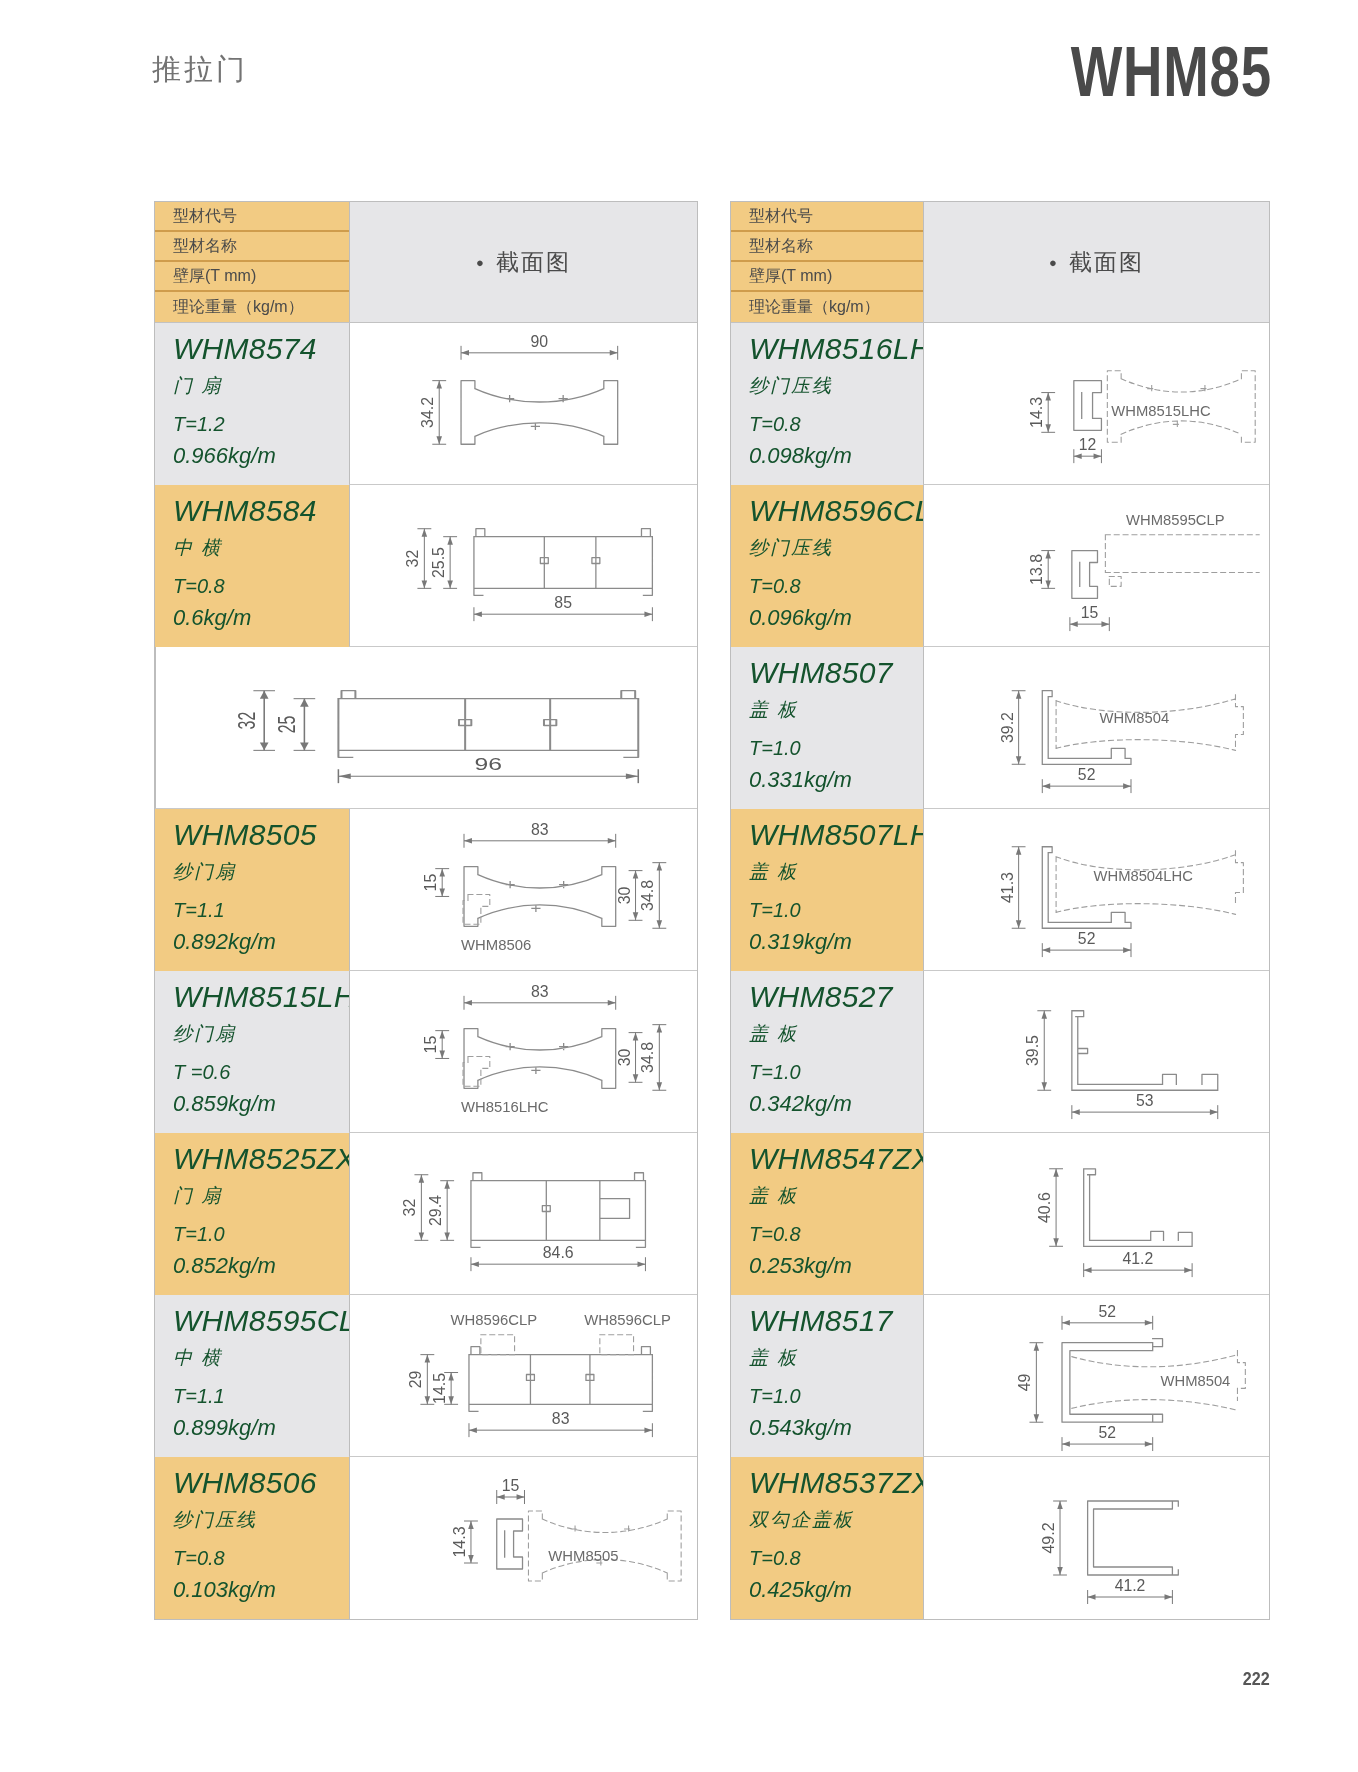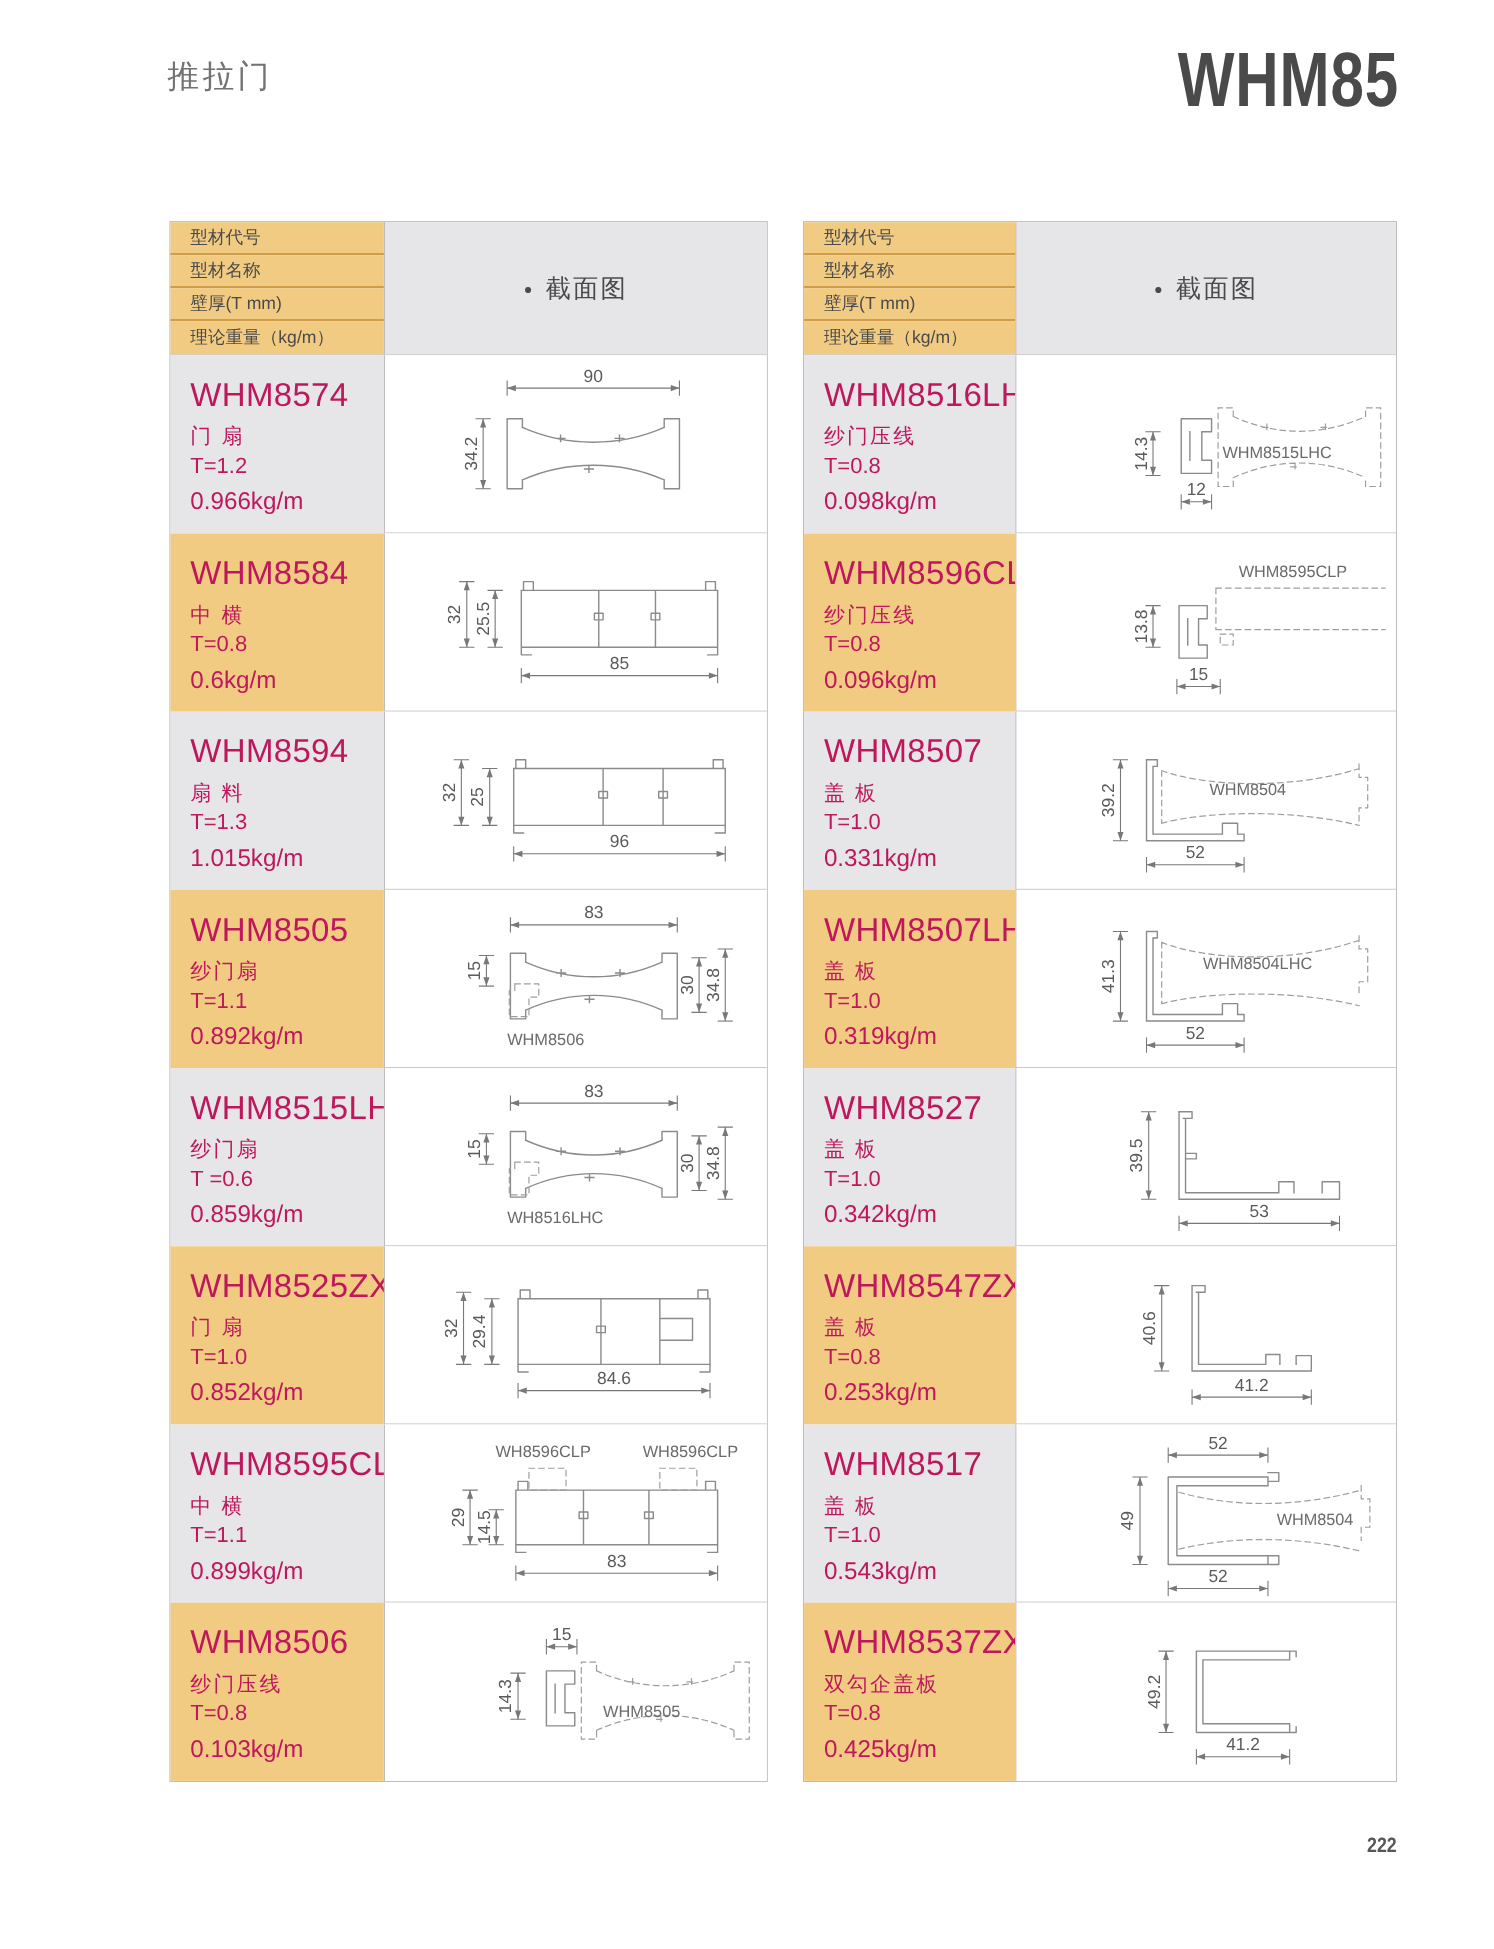--- a/index.html
+++ b/index.html
@@ -21,21 +21,21 @@
   .thead{display:flex;border-bottom:1px solid #c2c2c2;}
   .thead-labels{flex:none;}
   .hrow{height:30px;box-sizing:border-box;background:var(--tan,#f2cb83);display:flex;align-items:center;
         padding-left:18px;font-size:16px;color:#4a4a4a;border-bottom:2px solid var(--hline,#cf9c4c);}
   .hrow:last-child{border-bottom:none;}
   .hsection{flex:1;background:var(--gray,#e6e6e8);display:flex;align-items:center;justify-content:center;
         gap:10px;border-left:1px solid #bdbdbd;font-size:23px;color:#4a4a4a;letter-spacing:2px;}
   .bullet{font-size:13px;line-height:1;}
 
   .brow{display:flex;height:162px;}
-  .bl{flex:none;box-sizing:border-box;padding:20px 8px 16px 18px;display:flex;flex-direction:column;color:#be185d;}
+  .bl{flex:none;box-sizing:border-box;padding:9px 8px 16px 18px;display:flex;flex-direction:column;color:#14532d;font-style:italic;}
   .bl.gray{background:var(--gray,#e6e6e8);}
   .bl.tan{background:var(--tan,#f2cb83);}
   .code{font-size:30px;letter-spacing:.3px;white-space:nowrap;margin-bottom:7px;}
   .pname{font-size:19px;letter-spacing:2px;}
   .spacer{flex:1;}
   .tval{font-size:20px;margin-bottom:7px;}
   .wval{font-size:22px;}
 
   .bd{flex:1;background:#fff;border-left:1px solid #bdbdbd;border-bottom:1px solid #c9c9c9;position:relative;}
   .brow:last-child .bd{border-bottom:none;}
@@ -128,27 +128,20 @@
               <line x1="305" y1="123" x2="305" y2="137"></line>
               <line x1="125" y1="130" x2="305" y2="130"></line>
               <polygon points="125,130 133,127.2 133,132.8"></polygon>
               <polygon points="305,130 297,127.2 297,132.8"></polygon>
               <text x="215" y="124" text-anchor="middle">85</text>
             </g>
           </svg>
         </div>
       </div>
       <div class="brow">
-        <div class="bl gray">
-          <div class="code">WHM8594</div>
-          <div class="pname">扇 料</div>
-          <div class="spacer"></div>
-          <div class="tval">T=1.3</div>
-          <div class="wval">1.015kg/m</div>
-        </div>
         <div class="bd">
           <svg class="diag" viewBox="0 0 350 162" preserveAspectRatio="none">
             <path class="prof" d="M118,52 H312 M118,52 V104 M312,52 V104 M118,104 H312 M120,52 v-8 h9 v8 M301,52 v-8 h9 v8 M118,104 v7 h9 M312,104 v7 h-9 M200,52 V104 M196,73 h8 v6 h-8 z M255,52 V104 M251,73 h8 v6 h-8 z"></path>
             <g class="dim">
               <line x1="63" y1="44" x2="77" y2="44"></line>
               <line x1="63" y1="104" x2="77" y2="104"></line>
               <line x1="70" y1="44" x2="70" y2="104"></line>
               <polygon points="70,44 67.2,52 72.8,52"></polygon>
               <polygon points="70,104 67.2,96 72.8,96"></polygon>
               <text x="64" y="74" text-anchor="middle" transform="rotate(-90 64 74)">32</text>

